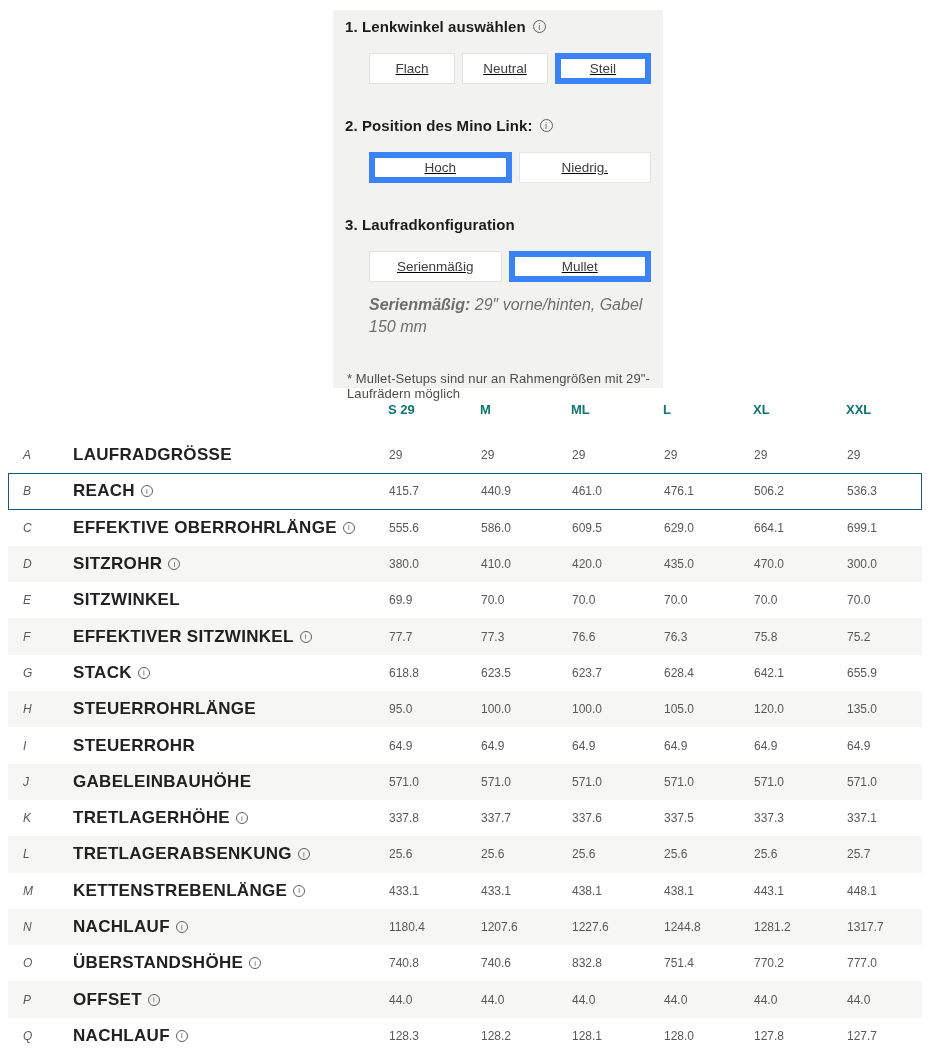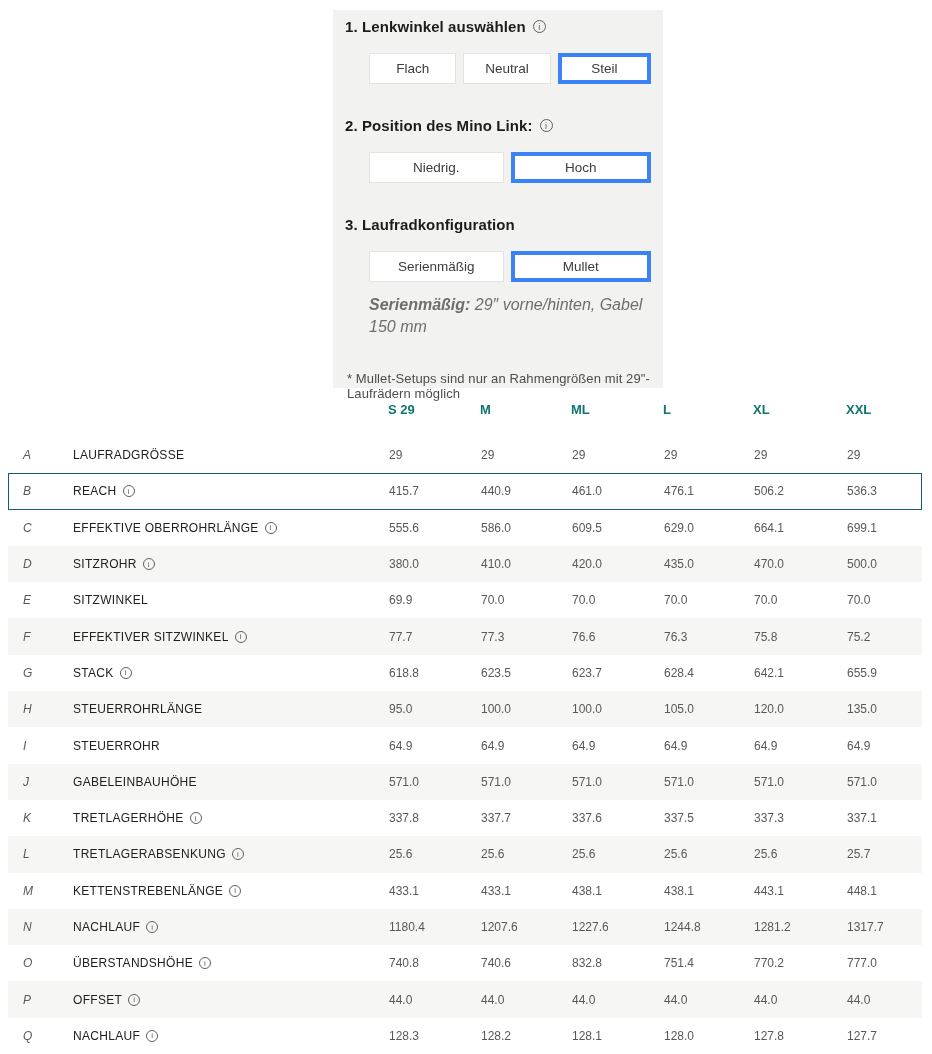--- a/index.html
+++ b/index.html
@@ -11,41 +11,41 @@
   #config-panel { position: absolute; left: 333px; top: 10px; width: 330px; height: 378px;
     background: #f2f2f1; padding: 8px 12px 12px 12px; }
   .cfg-section { margin-bottom: 33px; }
   .cfg-heading { display: flex; align-items: center; font-size: 15px; font-weight: 700;
     color: #1c1c1c; margin: 0 0 18px 0; letter-spacing: 0.1px; }
   .info-icon { display: inline-flex; align-items: center; justify-content: center;
     width: 13px; height: 13px; border: 1px solid #5f5f5f; border-radius: 50%;
     font-size: 9px; font-weight: 400; font-style: normal; color: #5f5f5f;
     margin-left: 7px; flex: 0 0 auto; cursor: pointer; }
   .info-icon.small { width: 12px; height: 12px; font-size: 8px; margin-left: 6px; }
-  .btn-row { display: flex; gap: 7px; margin: 0 12px 0 24px; width: 282px; }
+  .btn-row { display: flex; gap: 7px; margin: 0 12px 0 24px; width: 282px; text-decoration: underline; }
   .cfg-btn { flex: 1 1 0; height: 31px; background: #ffffff; border: 1px solid #e3e3e1;
     font-family: inherit; font-size: 13.5px; color: #3c3c3c; cursor: pointer; }
-  .cfg-btn.selected { border: 4px solid #3b82f6; }
+  .cfg-btn.selected { border: 6px solid #3b82f6; }
   .desc-row { display: flex; gap: 14px; margin: 12px 12px 0 24px; width: 282px; }
   .desc { flex: 1 1 0; font-style: italic; font-size: 16px; line-height: 22px; color: #6e6e6e; }
   .desc-lead { font-weight: 700; font-style: italic; }
   .footnote { margin: 0 0 0 2px; font-size: 13px; color: #4c4c4c; letter-spacing: 0.1px; }
 
   
   #geo-table { position: absolute; left: 8px; top: 396px; width: 914px; }
   .geo-grid { display: grid; grid-template-columns: 64px 316px 92px 91px 92px 90px 93px 1fr;
     align-items: center; }
   #geo-header { height: 41px; align-items: start; padding-top: 6px; }
   .size-cell { font-size: 13px; font-weight: 700; color: #0f766e; }
   .geo-row { height: 36.3px; border: 1.5px solid transparent; cursor: pointer; }
   .geo-row.shaded { background: #f6f6f4; }
   .geo-row.selected { background: #ffffff; border-color: #155a78; }
   .letter-cell { padding-left: 14px; font-style: italic; font-size: 12px; color: #58595b; }
   .label-cell { display: flex; align-items: center; }
-  .row-label { font-size: 12px; font-weight: 400; color: #212121; letter-spacing: 0.3px; }
+  .row-label { font-size: 17px; font-weight: 700; color: #212121; letter-spacing: 0.3px; }
   .val-cell { font-size: 12px; color: #57585a; }
 </style>
 </head>
 <body>
 
 <div id="stage">
 
   <div id="config-panel">
     <div id="config-sections">
   <section class="cfg-section">
@@ -62,23 +62,23 @@
 </div>
 
   </section>
 
   <section class="cfg-section">
     <h3 class="cfg-heading">
       <span class="cfg-title">2. Position des Mino Link:</span>
       <span class="info-icon">i</span>
     </h3>
     <div class="btn-row">
+  <button class="cfg-btn selected">Hoch</button>
+
   <button class="cfg-btn">Niedrig.</button>
-
-  <button class="cfg-btn selected">Hoch</button>
 </div>
 
   </section>
 
   <section class="cfg-section">
     <h3 class="cfg-heading">
       <span class="cfg-title">3. Laufradkonfiguration</span>
 
     </h3>
     <div class="btn-row">
@@ -183,21 +183,21 @@
   <div class="val-cell">380.0</div>
 
   <div class="val-cell">410.0</div>
 
   <div class="val-cell">420.0</div>
 
   <div class="val-cell">435.0</div>
 
   <div class="val-cell">470.0</div>
 
-  <div class="val-cell">500.0</div>
+  <div class="val-cell">300.0</div>
 </div>
 
   <div class="geo-row geo-grid">
     <div class="letter-cell">E</div>
     <div class="label-cell">
       <span class="row-label">SITZWINKEL</span>
 
     </div>
 
   <div class="val-cell">69.9</div>

